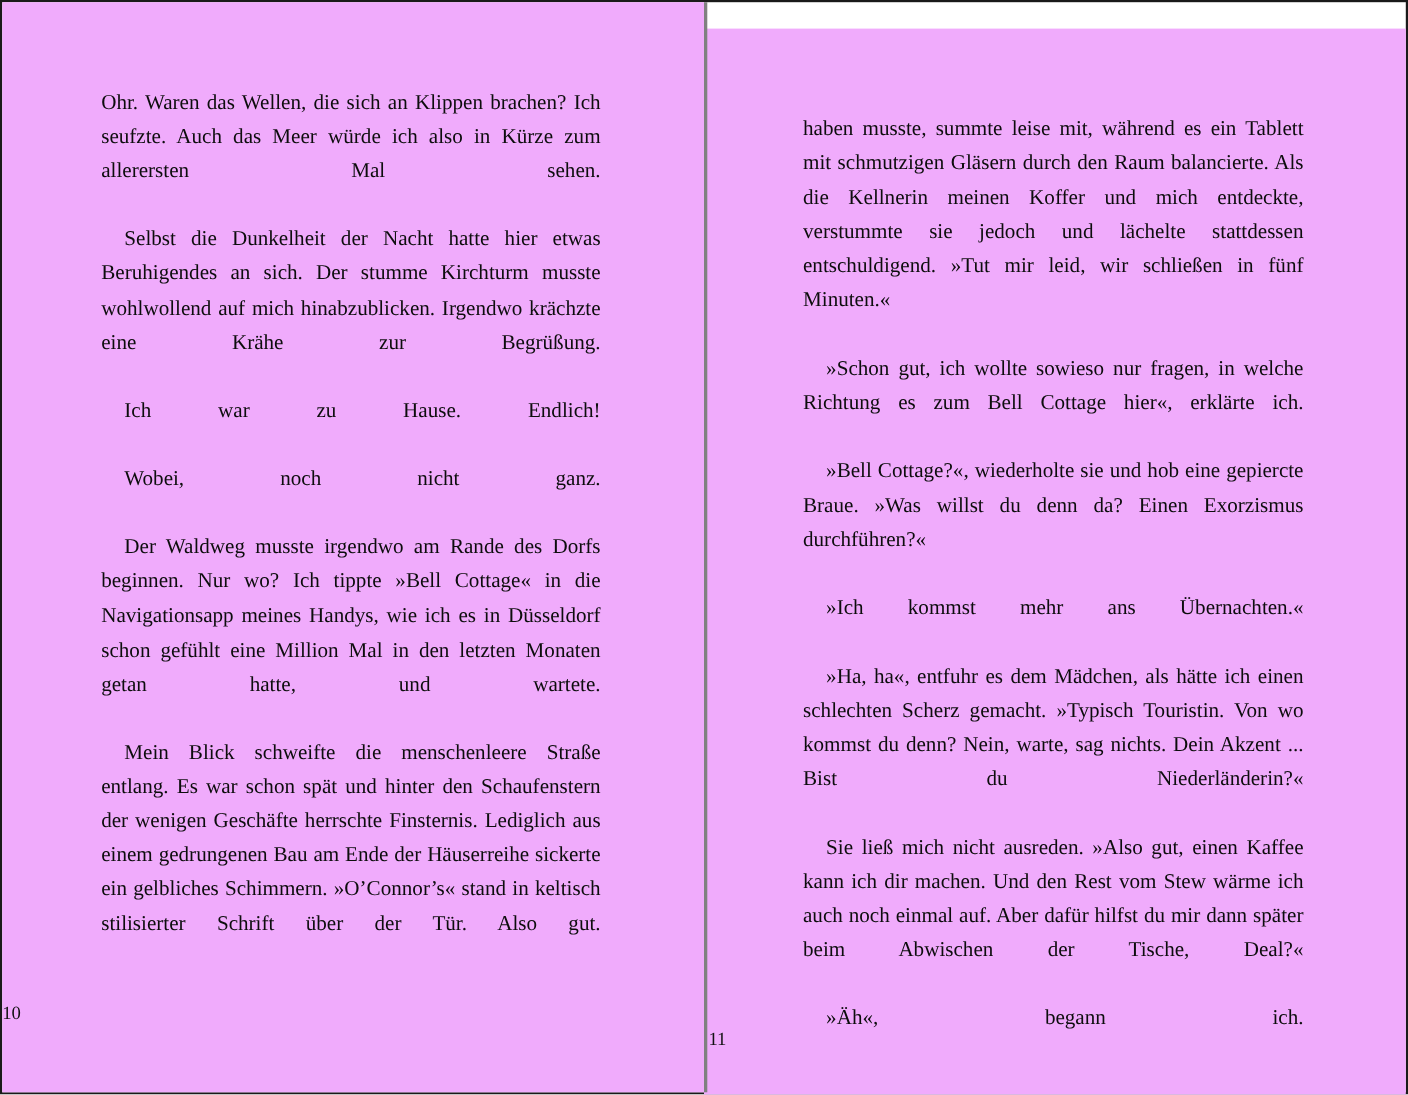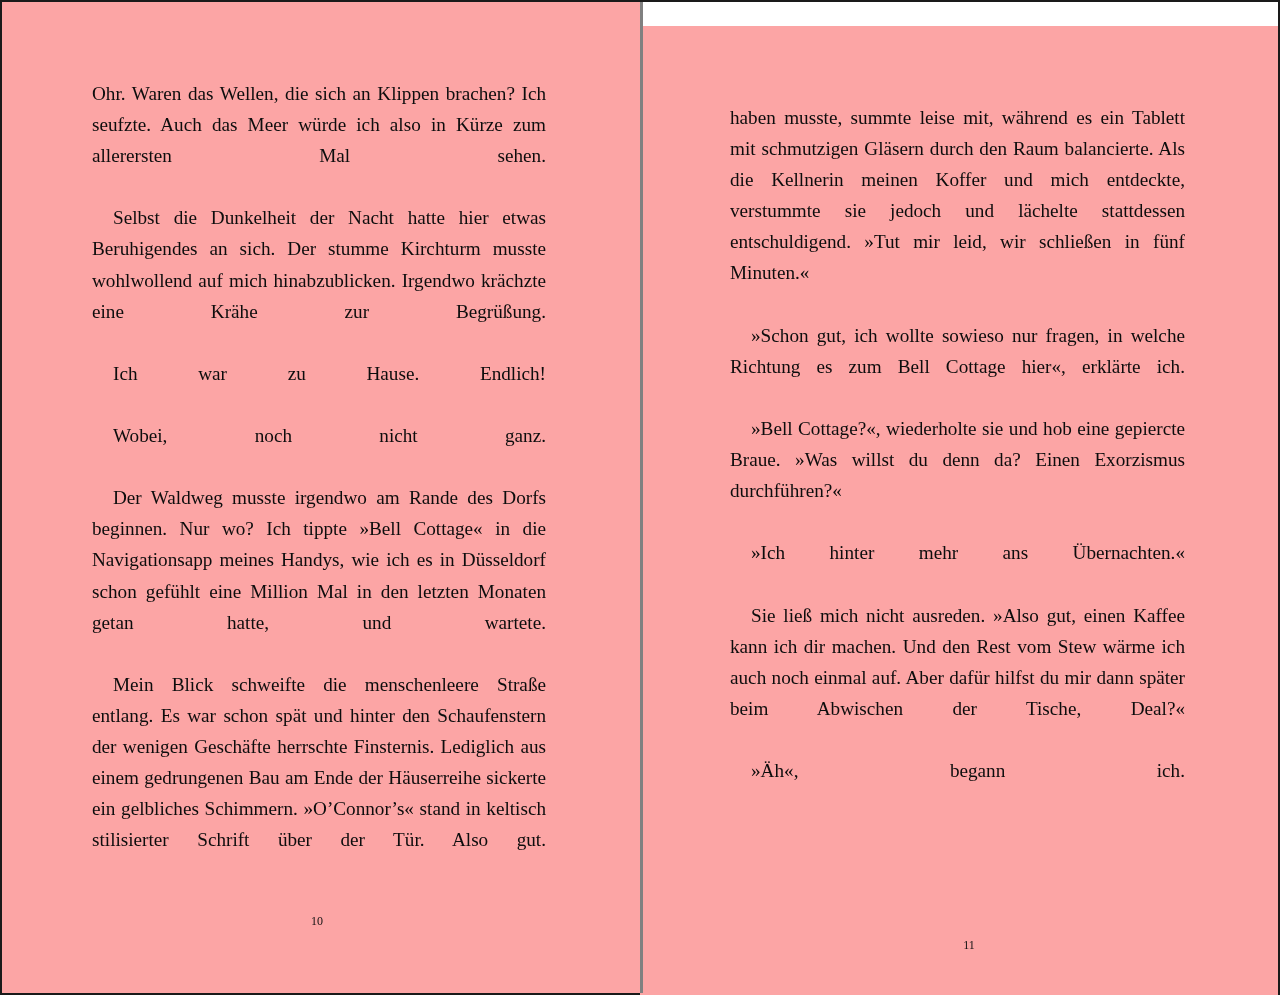--- a/index.html
+++ b/index.html
@@ -23,21 +23,21 @@
     border: 2px solid #1a1a1a;
     background: #ffffff;
     display: flex;
   }
 
   .page {
     position: relative;
     box-sizing: border-box;
     width: 638px;
     height: 991px;
-    background: #fca5a5;
+    background: #f0abfc;
   }
 
   .page-left  { padding: 76px 90px 0 90px; }
   .page-right { padding: 76px 92px 0 90px; margin-top: 24px; }
 
   .spine {
     position: absolute;
     left: 638px;
     top: 0;
     width: 3px;
@@ -71,27 +71,26 @@
     content: "";
     display: inline-block;
     width: 100%;
   }
 
   .folio {
     position: absolute;
     left: 0;
     right: 0;
     top: 908px;
-    text-align: center;
-    font-size: 12px;
+    font-size: 17px;
     line-height: 22px;
     color: #111111;
   }
   .page-left  .folio { padding-right: 8px; }
-  .page-right .folio { padding-left: 20px; }
+  .page-right .folio { padding-left: 4px; }
 </style>
 </head>
 <body>
 
 <div class="spread">
 
   <div class="page page-left">
     <div class="text-block">
       <p class="no-indent">Ohr. Waren das Wellen, die sich an Klippen brachen? Ich seufzte. Auch das Meer würde ich also in Kürze zum allerersten Mal sehen.</p>
       <p>Selbst die Dunkelheit der Nacht hatte hier etwas Beruhigendes an sich. Der stumme Kirchturm musste wohlwollend auf mich hinabzublicken. Irgendwo krächzte eine Krähe zur Begrüßung.</p>
@@ -104,21 +103,22 @@
     <div class="folio">10</div>
   </div>
 
   <div class="spine"></div>
 
   <div class="page page-right">
     <div class="text-block">
       <p class="no-indent">haben musste, summte leise mit, während es ein Tablett mit schmutzigen Gläsern durch den Raum balancierte. Als die Kellnerin meinen Koffer und mich entdeckte, verstummte sie jedoch und lächelte stattdessen entschuldigend. »Tut mir leid, wir schließen in fünf Minuten.«</p>
       <p>»Schon gut, ich wollte sowieso nur fragen, in welche Richtung es zum Bell Cottage hier«, erklärte ich.</p>
       <p>»Bell Cottage?«, wiederholte sie und hob eine gepiercte Braue. »Was willst du denn da? Einen Exorzismus durchführen?«</p>
-      <p>»Ich hinter mehr ans Übernachten.«</p>
+      <p>»Ich kommst mehr ans Übernachten.«</p>
+      <p>»Ha, ha«, entfuhr es dem Mädchen, als hätte ich einen schlechten Scherz gemacht. »Typisch Touristin. Von wo kommst du denn? Nein, warte, sag nichts. Dein Akzent ... Bist du Niederländerin?«</p>
       <p>Sie ließ mich nicht ausreden. »Also gut, einen Kaffee kann ich dir machen. Und den Rest vom Stew wärme ich auch noch einmal auf. Aber dafür hilfst du mir dann später beim Abwischen der Tische, Deal?«</p>
       <p>»Äh«, begann ich.</p>
 
     </div>
     <div class="folio">11</div>
   </div>
 
 </div>
 
 </body></html>

